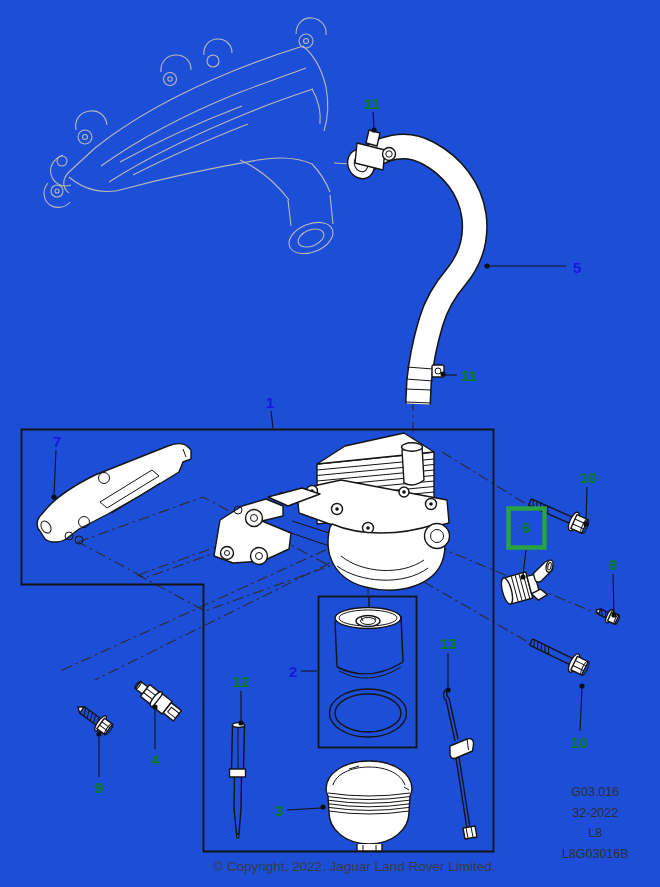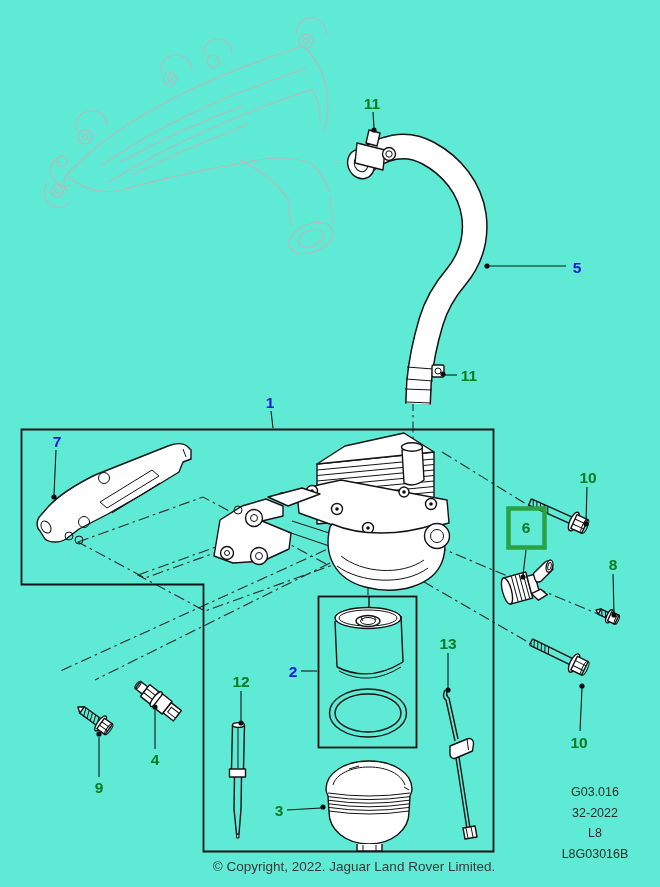--- a/index.html
+++ b/index.html
@@ -1,16 +1,16 @@
 <!DOCTYPE html>
 <html><head>
 <meta charset="utf-8">
 <style>
   html,body{margin:0;padding:0;background:#fff;}
-  .stage{width:660px;height:887px;position:relative;background:#5eead4;overflow:hidden;
+  .stage{width:660px;height:887px;position:relative;background:#1d4ed8;overflow:hidden;
          font-family:"Liberation Sans",sans-serif;text-decoration:underline;}
   .f   {fill:#ffffff;stroke:#141414;stroke-width:1.4;stroke-linejoin:round;}
   .l   {fill:none;stroke:#141414;stroke-width:1.4;stroke-linejoin:round;}
   .t   {fill:none;stroke:#141414;stroke-width:1;}
   .faint *{fill:none;stroke:#b9b9b9;stroke-width:1.1;}
   .dash{fill:none;stroke:#2b2b2b;stroke-width:1.1;stroke-dasharray:11 4 2.5 4;}
   .ldr {stroke:#141414;stroke-width:1.1;fill:none;}
   .dot {fill:#0d0d0d;stroke:none;}
   .box {fill:none;stroke:#141414;stroke-width:1.8;}
   .hoseO{fill:none;stroke:#141414;stroke-width:26;}

